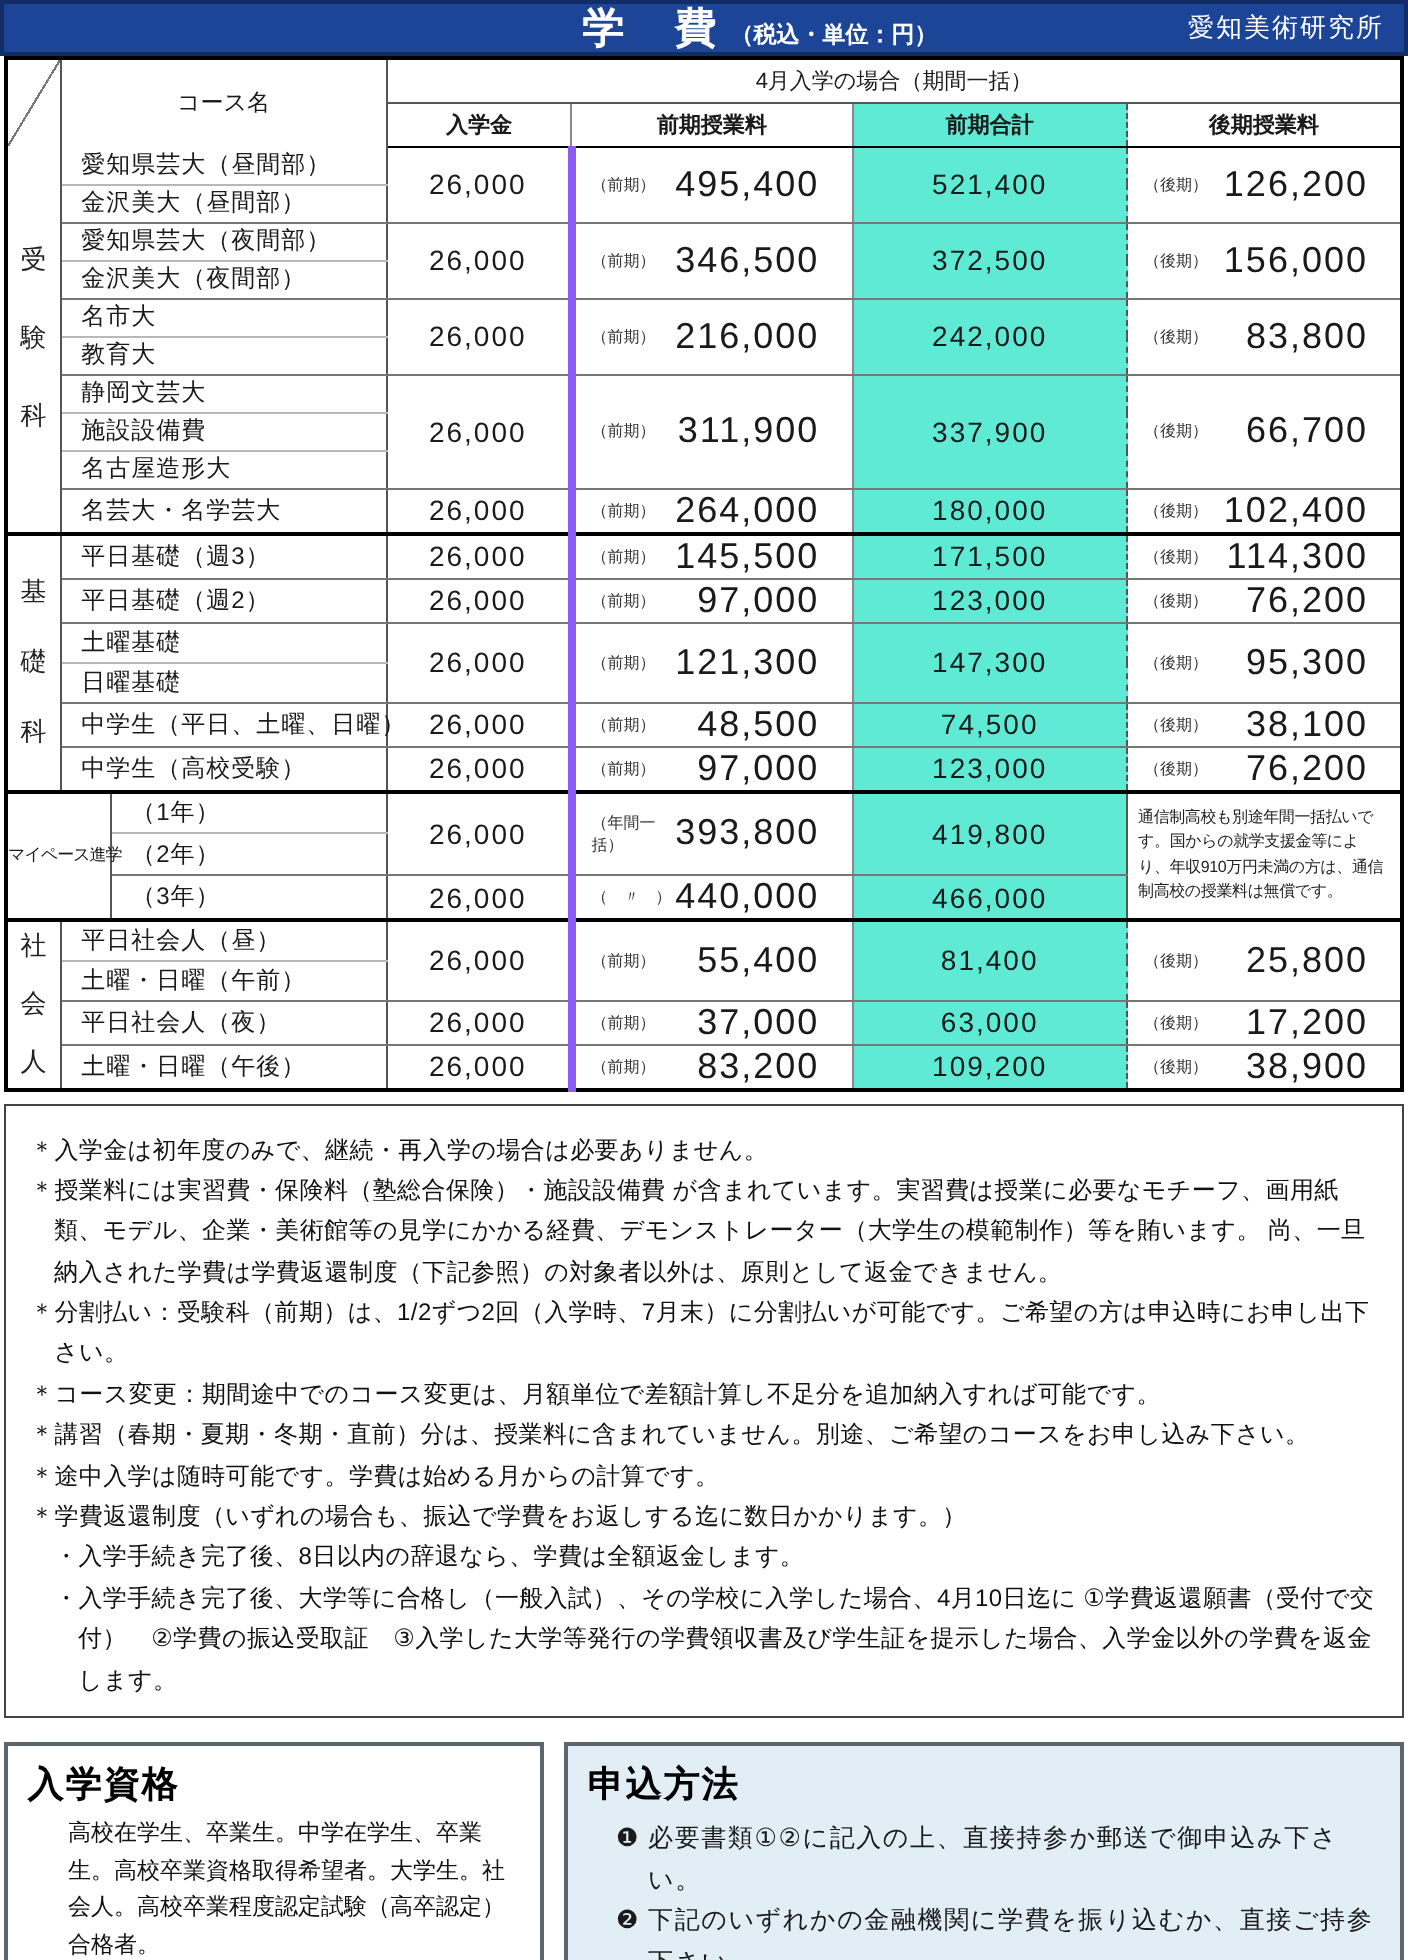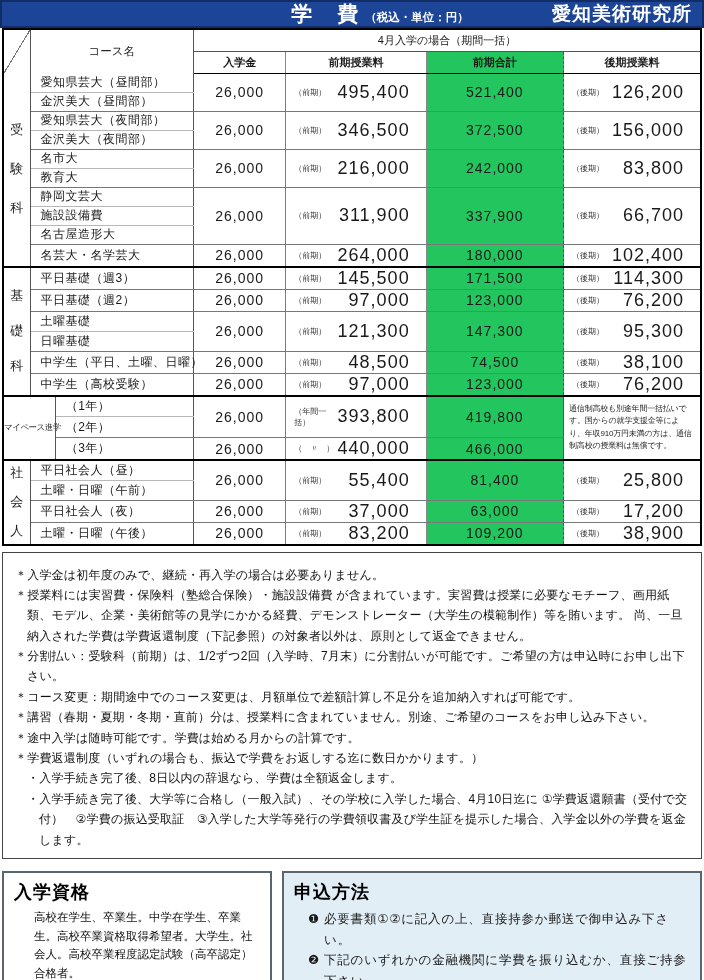--- a/index.html
+++ b/index.html
@@ -6,51 +6,51 @@
   html,body { width:704px; height:980px; overflow:hidden; background:#ffffff;
     font-family:"Liberation Sans","DejaVu Sans",sans-serif; color:#1a1a1a; }
 
   
   .titlebar { height:28px; background:#1c4598; border:2px solid #122c66;
     display:flex; align-items:center; justify-content:center; position:relative; }
   .title-group { display:flex; align-items:baseline; gap:5px; transform:translateX(28px); }
   .title-main { color:#fff; font-size:21px; font-weight:bold; letter-spacing:2px; }
   .title-tax { color:#fff; font-size:11.5px; font-weight:bold; }
   .title-org { position:absolute; right:10px; top:0; bottom:0; display:flex; align-items:center;
-    color:#fff; font-size:19px; font-weight:bold; letter-spacing:1px; }
+    color:#fff; font-size:13px; font-weight:normal; letter-spacing:1px; }
 
   
   table.fees { table-layout:fixed; border-collapse:collapse; width:700px; margin:0 0 0 2px;
     border:2px solid #000; }
   col.cA{width:27px;} col.cB{width:25px;} col.cC{width:138px;}
   col.cD{width:92px;} col.cE{width:140px;} col.cF{width:137px;} col.cG{width:137px;}
   td,th { padding:0; vertical-align:middle; font-weight:normal; }
   tr.hr1{height:22px;} tr.hr2{height:22px;}
   tr.r19{height:19px;} tr.r20{height:20px;} tr.r21{height:21px;}
 
   .corner { background:linear-gradient(to bottom right,transparent 48.8%,#777 48.8%,#777 51.2%,transparent 51.2%);
     border-right:1px solid #555; }
   th.chead { font-size:11.5px; border-right:1px solid #555; }
   th.phead { font-size:11px; border-bottom:1px solid #555; }
   th.sub { font-size:11px; border-right:1px solid #888;font-weight:bold; }
   tr.hr2 th { border-bottom:1.5px solid #000; }
-  .hl-bg { background:#22c55e; }
+  .hl-bg { background:#5eead4; }
   .dashL { border-left:1px dashed #555; }
   .noR { border-right:none !important; }
 
   td.glabel { border-right:1px solid #555; }
   .vstack { display:flex; flex-direction:column; align-items:center; justify-content:center;
     font-size:13px; color:#222; }
   .gap20{gap:21px;} .gap16{gap:17px;} .gap10{gap:11px;}
   td.mylabel { border-right:1px solid #555; font-size:8.5px; text-align:center;
     letter-spacing:-0.5px; white-space:nowrap; }
 
   td.course { font-size:12px; padding-left:10px; border-right:1px solid #555;
     letter-spacing:0.5px; white-space:nowrap; }
-  td.num { font-size:14px; text-align:center; letter-spacing:1px; border-right:1px solid #8b5cf6; }
+  td.num { font-size:14px; text-align:center; letter-spacing:1px; border-right:4px solid #8b5cf6; }
   td.feecell { border-right:1px solid #888; }
   .fee { display:flex; align-items:center; justify-content:space-between; padding:0 16px 0 8px; }
   .flabel { font-size:8px; color:#333; letter-spacing:0; }
   .fnum { font-size:18px; letter-spacing:1px; }
   td.total { border-right:none; }
   td.notecell { font-size:8px; line-height:1.55; padding:2px 5px; color:#222;
     border-left:1px solid #555; text-align:left; letter-spacing:-0.2px; }
 
   .bb-minor { border-bottom:1px solid #b8b8b8; }
   .bb-major { border-bottom:1px solid #777; }

